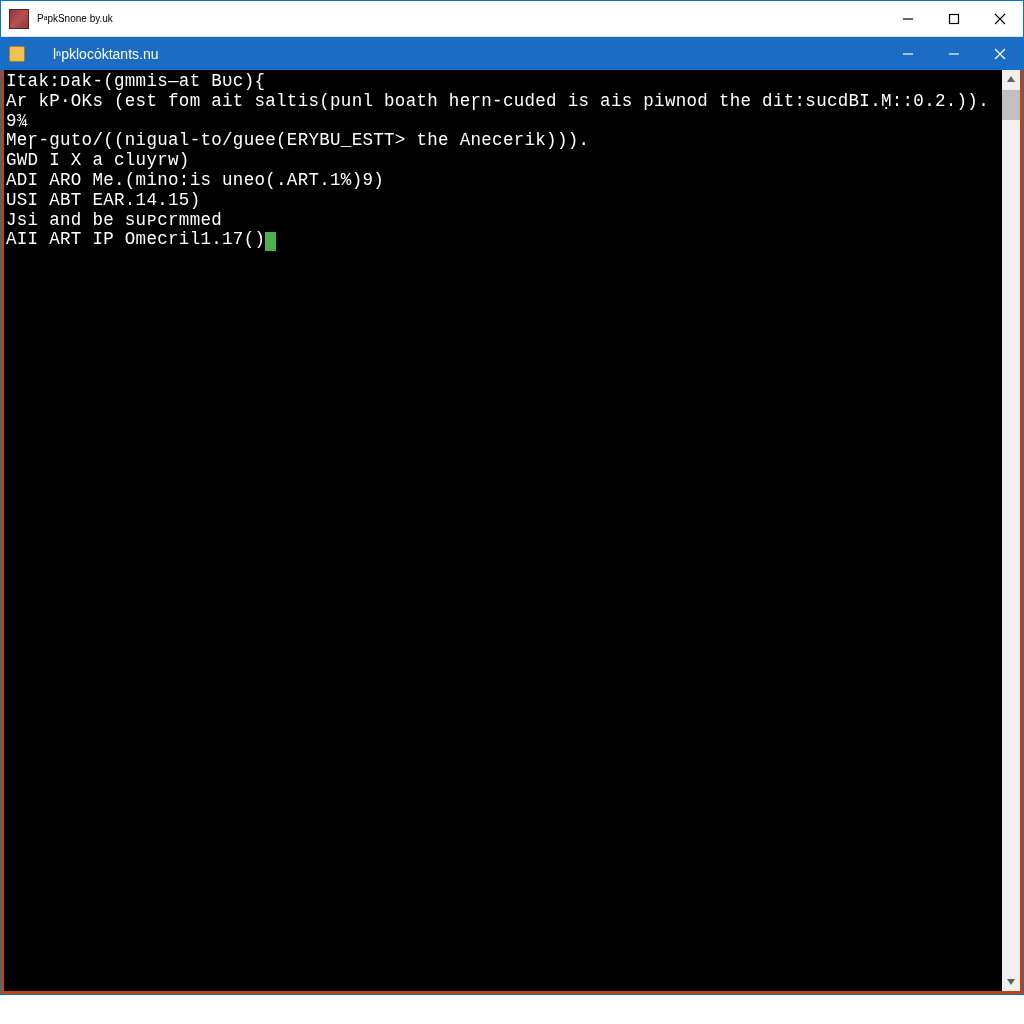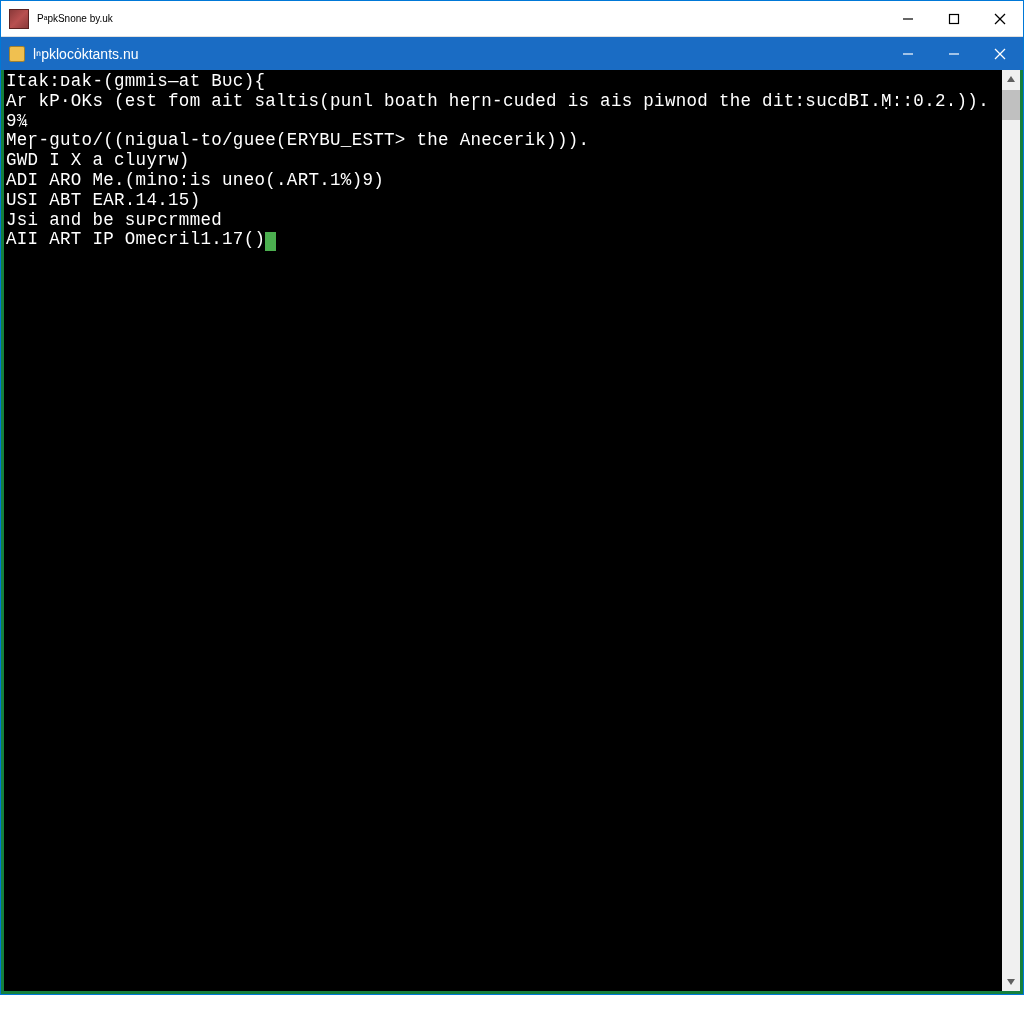--- a/index.html
+++ b/index.html
@@ -81,39 +81,40 @@
       display: flex;
       align-items: center;
       justify-content: center;
       font-size: 10px;
     }
     .inner-title {
       flex: 1;
       font-size: 14px;
       color: #fff;
       font-family: 'Segoe UI', sans-serif;
+      margin-left: 20px;
     }
     .inner-controls {
       display: flex;
       height: 100%;
     }
     .inner-control {
       width: 46px;
       height: 100%;
       display: flex;
       align-items: center;
       justify-content: center;
       font-size: 13px;
       color: #fff;
       cursor: pointer;
     }
     .terminal-wrapper {
       flex: 1;
       display: flex;
-      background: #15803d;
+      background: #c2410c;
       padding: 0 3px 3px 3px;
     }
     .terminal {
       flex: 1;
       background: #000;
       color: #fff;
       font-family: 'Consolas', 'Courier New', monospace;
       font-size: 17.5px;
       line-height: 19.8px;
       padding: 2px 2px;

